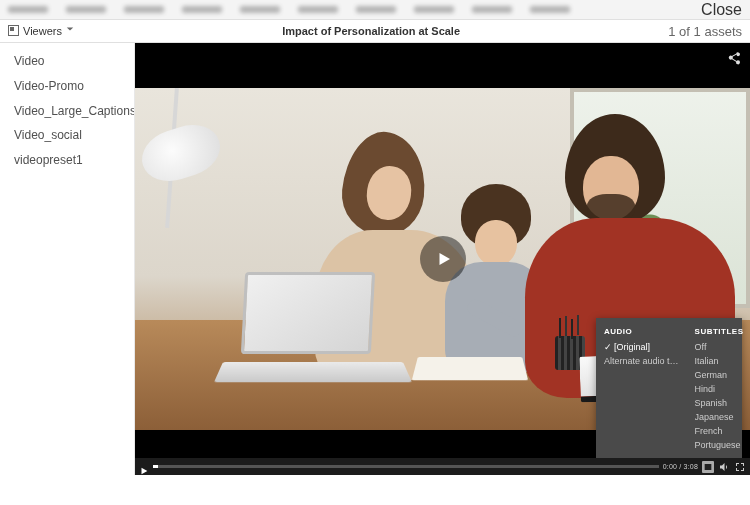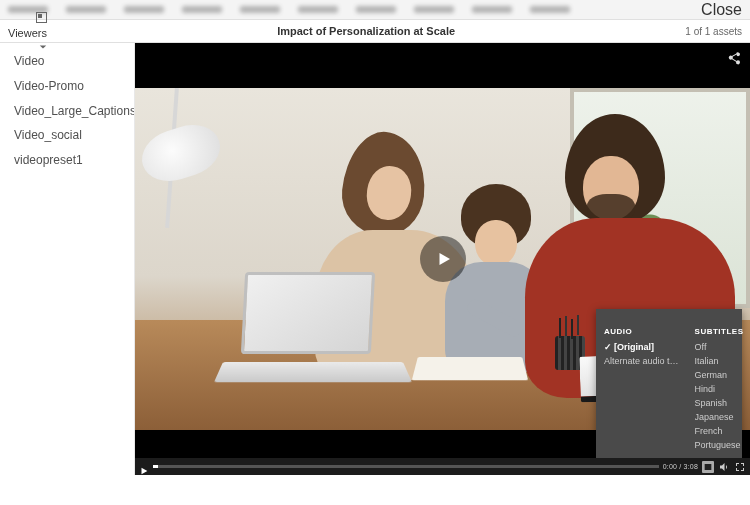--- a/index.html
+++ b/index.html
@@ -2,23 +2,23 @@
 <html><head>
 <meta charset="utf-8">
 <style>
   * { box-sizing: border-box; margin: 0; padding: 0; font-family: -apple-system, "Segoe UI", Helvetica, Arial, sans-serif; }
   html, body { width: 750px; height: 505px; overflow: hidden; background: #fff; }
   .topbar { height: 20px; background: #f4f4f4; border-bottom: 1px solid #e0e0e0; display: flex; align-items: center; padding: 0 8px; }
   .topbar .blurred { flex: 1; display: flex; gap: 18px; align-items: center; filter: blur(2px); opacity: .4; }
   .topbar .blurred span { width: 40px; height: 7px; background: #555; border-radius: 2px; display: inline-block; }
   .topbar .close { font-size: 16px; color: #333; cursor: pointer; text-align: center; }
   .subbar { height: 23px; background: #fff; border-bottom: 1px solid #e0e0e0; display: flex; align-items: center; padding: 0 8px; font-size: 11px; color: #333; }
-  .subbar .viewers { display: flex; align-items: flex-end; gap: 4px; cursor: pointer; flex-direction: column; }
+  .subbar .viewers { display: flex; align-items: flex-start; gap: 4px; cursor: pointer; }
   .subbar .title { flex: 1; text-align: center; font-weight: 600; }
-  .subbar .count { font-size: 10px; color: #666; }
+  .subbar .count { font-size: 13px; color: #666; }
   .main { display: flex; height: 432px; }
   .sidebar { width: 135px; border-right: 1px solid #e8e8e8; padding: 6px 0; overflow: hidden; }
   .sidebar .item { font-size: 12px; color: #505050; padding: 4px 14px; cursor: pointer; line-height: 1.4; }
   .viewer { flex: 1; display: flex; flex-direction: column; }
   .stage { flex: 1; background: #000; position: relative; display: flex; align-items: center; justify-content: center; }
   .frame { position: absolute; left: 0; right: 0; top: 45px; bottom: 45px; overflow: hidden; }
   .scene { position: absolute; inset: 0; }
   .wall { position:absolute; inset:0; background: linear-gradient(180deg,#e9e5dc 0%, #dcd6cb 55%, #b89a77 85%, #8d6c49 100%); }
   .window { position:absolute; right:0; top:0; width:180px; height:220px; background:linear-gradient(180deg,#eef2eb,#dbe3d6); box-shadow:inset 0 0 0 4px #c4bfb3; }
   .plants { position:absolute; right:30px; top:110px; width:140px; height:110px; background:radial-gradient(circle at 30% 40%, #4a6b3a 0 20px, transparent 21px), radial-gradient(circle at 70% 55%, #567a43 0 22px, transparent 23px), radial-gradient(circle at 50% 30%, #6d8e56 0 16px, transparent 17px);}
@@ -45,26 +45,26 @@
   .kid .body { position:absolute; left:10px; top:78px; width:100px; height:110px; background:#a7adb5; border-radius:36% 36% 20% 20%;}
   .kid .arm { position:absolute; left:30px; top:126px; width:60px; height:16px; background:#a7adb5; border-radius:10px; transform:rotate(28deg);}
   .man { left:390px; top:20px; width:200px; height:260px; border-radius:0;}
   .man .hair { position:absolute; left:40px; top:6px; width:100px; height:110px; background:#3d2a1b; border-radius:50% 50% 46% 46%/58% 58% 42% 42%;}
   .man .face { position:absolute; left:58px; top:48px; width:56px; height:64px; background:#e2b794; border-radius:48%;}
   .man .beard { position:absolute; left:62px; top:86px; width:48px; height:30px; background:#3d2a1b; border-radius:40% 40% 50% 50%; opacity:.85;}
   .man .body { position:absolute; left:0; top:110px; width:210px; height:180px; background:#a23324; border-radius:34% 38% 20% 20%/44% 44% 20% 20%;}
   .playbtn { position:absolute; left:50%; top:50%; width:46px; height:46px; margin:-23px 0 0 -23px; border-radius:50%; background:rgba(0,0,0,.45); display:flex; align-items:center; justify-content:center; cursor:pointer;}
   .playbtn svg { width:18px; height:18px; fill:#fff; margin-left:3px;}
   .share { position:absolute; right:8px; top:8px; width:16px; height:16px; fill:#ddd; cursor:pointer;}
-  .popup { position:absolute; right:8px; bottom:17px; width:146px; background:#4a4a4a; color:#ddd; font-size:9px; padding:18px 0 6px 0; display:flex; box-shadow:0 2px 8px rgba(0,0,0,.4);margin-top:8px;}
+  .popup { position:absolute; right:8px; bottom:17px; width:146px; background:#4a4a4a; color:#ddd; font-size:9px; padding:9px 0 6px 0; display:flex; box-shadow:0 2px 8px rgba(0,0,0,.4);margin-top:8px;}
   .popup .col { flex:1; padding:0 8px; }
   .popup h4 { font-size:8px; letter-spacing:.5px; color:#fff; margin-bottom:4px; font-weight:700;}
   .popup .opt { padding:2px 0; cursor:pointer; white-space:nowrap; overflow:hidden; text-overflow:ellipsis; color:#ccc;}
   .popup .opt.sel::before { content:'✓ '; color:#fff;}
-  .popup .opt.sel { color:#fff;font-weight:bold;}
+  .popup .opt.sel { color:#fff;}
   .controls { position:absolute; left:0; right:0; bottom:0; height:17px; background:#1c1c1c; display:flex; align-items:center; padding:0 4px; gap:4px;}
   .controls .play { width:10px; height:10px; cursor:pointer;}
   .controls .play svg { width:10px; height:10px; fill:#fff;}
   .controls .track { flex:1; height:3px; background:#555; position:relative;}
   .controls .track .prog { position:absolute; left:0; top:0; bottom:0; width:1%; background:#fff;}
   .controls .time { font-size:7px; color:#ccc; letter-spacing:.2px;}
   .controls .ic { width:12px; height:12px; fill:#ccc; cursor:pointer;}
   .controls .ic.active { background:#aaa; fill:#222; padding:1px; border-radius:1px;}
   .footer { height:30px; display:flex; align-items:center; justify-content:center; gap:10px; border-top:1px solid #e0e0e0;}
   .footer button { font-size:10px; padding:3px 14px; border:1px solid #888; background:#fff; border-radius:10px; cursor:pointer; color:#333;}

